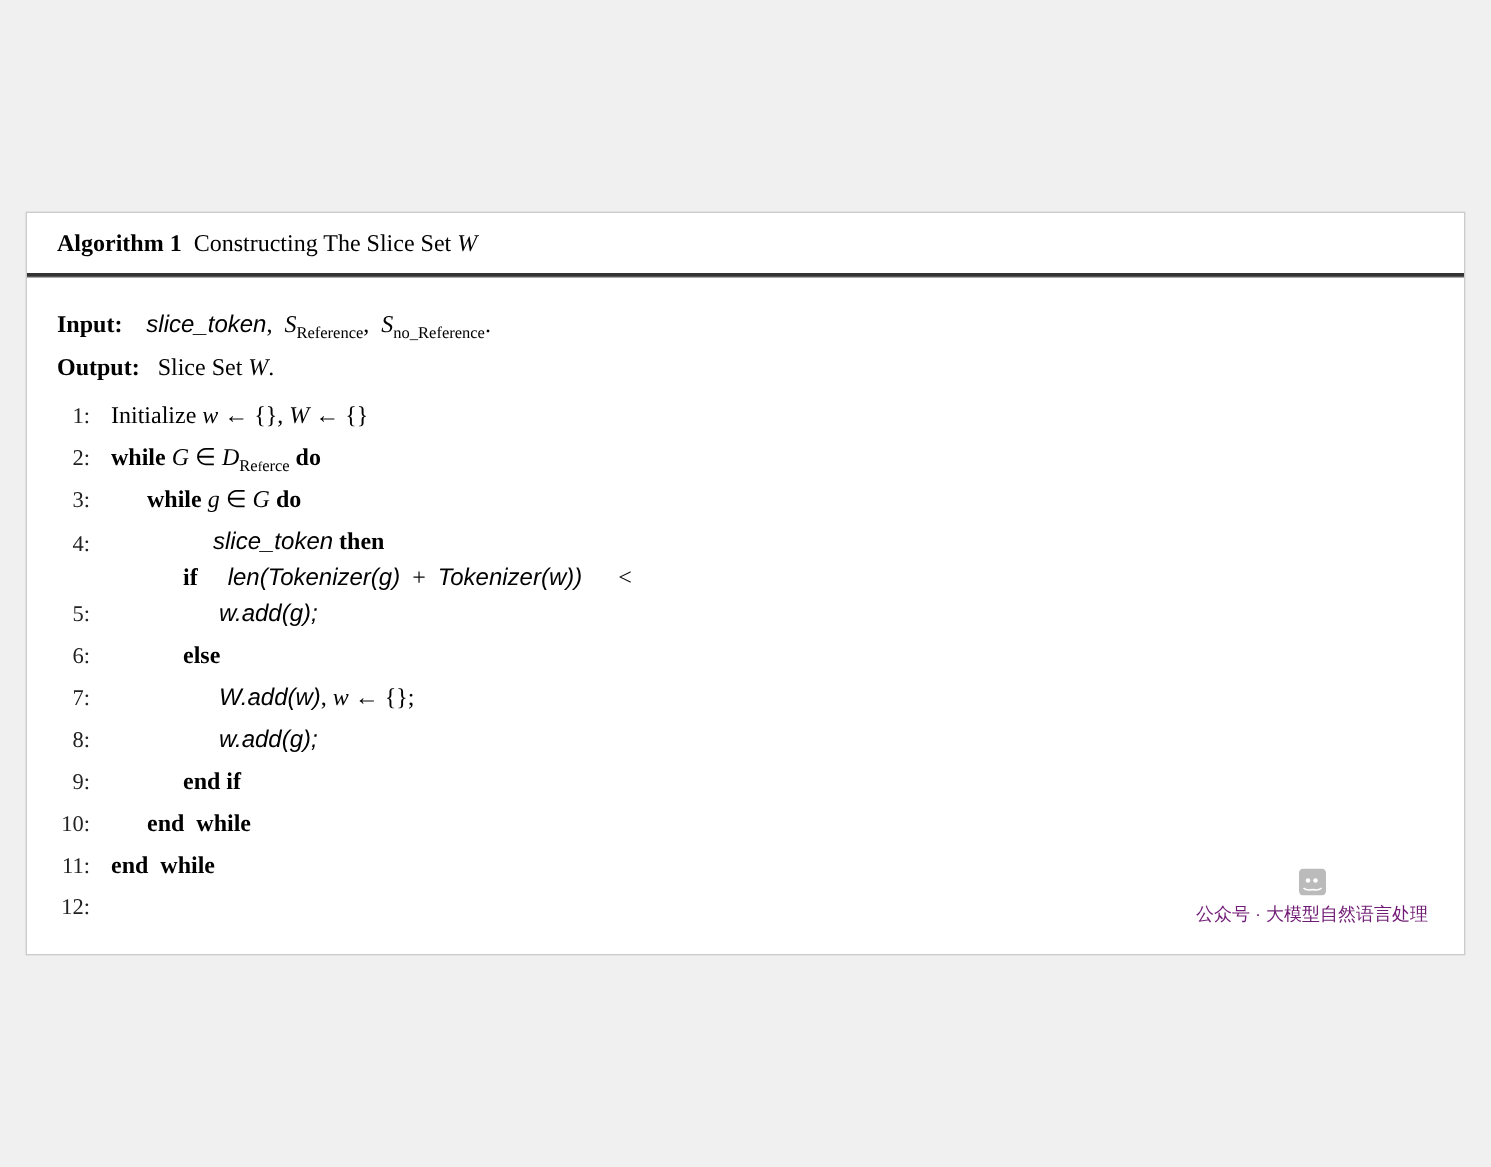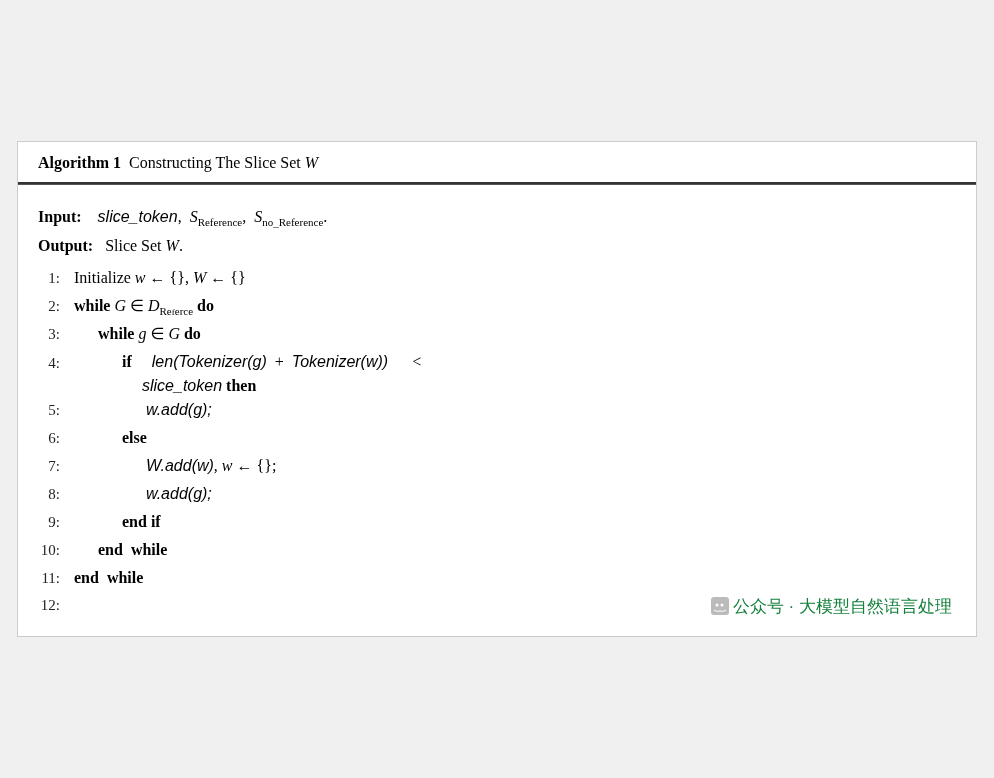--- a/index.html
+++ b/index.html
@@ -88,26 +88,27 @@
     }
 
     sub.small {
       font-size: 11px;
     }
 
     .watermark {
       position: absolute;
       bottom: 18px;
       right: 24px;
-      color: #15803d;
-      font-size: 17px;
+      color: #701a75;
+      font-size: 12px;
       font-family: 'PingFang SC', 'Microsoft YaHei', sans-serif;
       display: flex;
       align-items: center;
       gap: 4px;
+      flex-direction: column;
     }
 
     .line-wrap {
       display: block;
     }
   </style>
 </head>
 <body>
 
 <div class="algorithm-box">
@@ -159,30 +160,30 @@
       <span class="line-content indent1">
         <span class="kw">while</span>
         <span class="italic"> g</span> ∈ <span class="italic">G</span>
         <span class="kw"> do</span>
       </span>
     </div>
 
     <div class="algo-line" style="align-items: flex-start;">
       <span class="line-num" style="padding-top:2px;">4:</span>
       <span class="line-content indent2">
+        <span class="line-wrap" style="padding-left: 20px;">
+          <span class="mono">slice_token</span>
+          <span class="kw"> then</span>
+        </span>
         <span class="line-wrap">
           <span class="kw">if</span>&nbsp;&nbsp;&nbsp;&nbsp;
           <span class="mono">len(Tokenizer(g)</span>
           &nbsp;+&nbsp;
           <span class="mono">Tokenizer(w))</span>
           &nbsp;&nbsp;&nbsp;&nbsp;&nbsp;&lt;
-        </span>
-        <span class="line-wrap" style="padding-left: 20px;">
-          <span class="mono">slice_token</span>
-          <span class="kw"> then</span>
         </span>
       </span>
     </div>
 
     <div class="algo-line">
       <span class="line-num">5:</span>
       <span class="line-content indent3">
         <span class="mono">w.add(g);</span>
       </span>
     </div>

